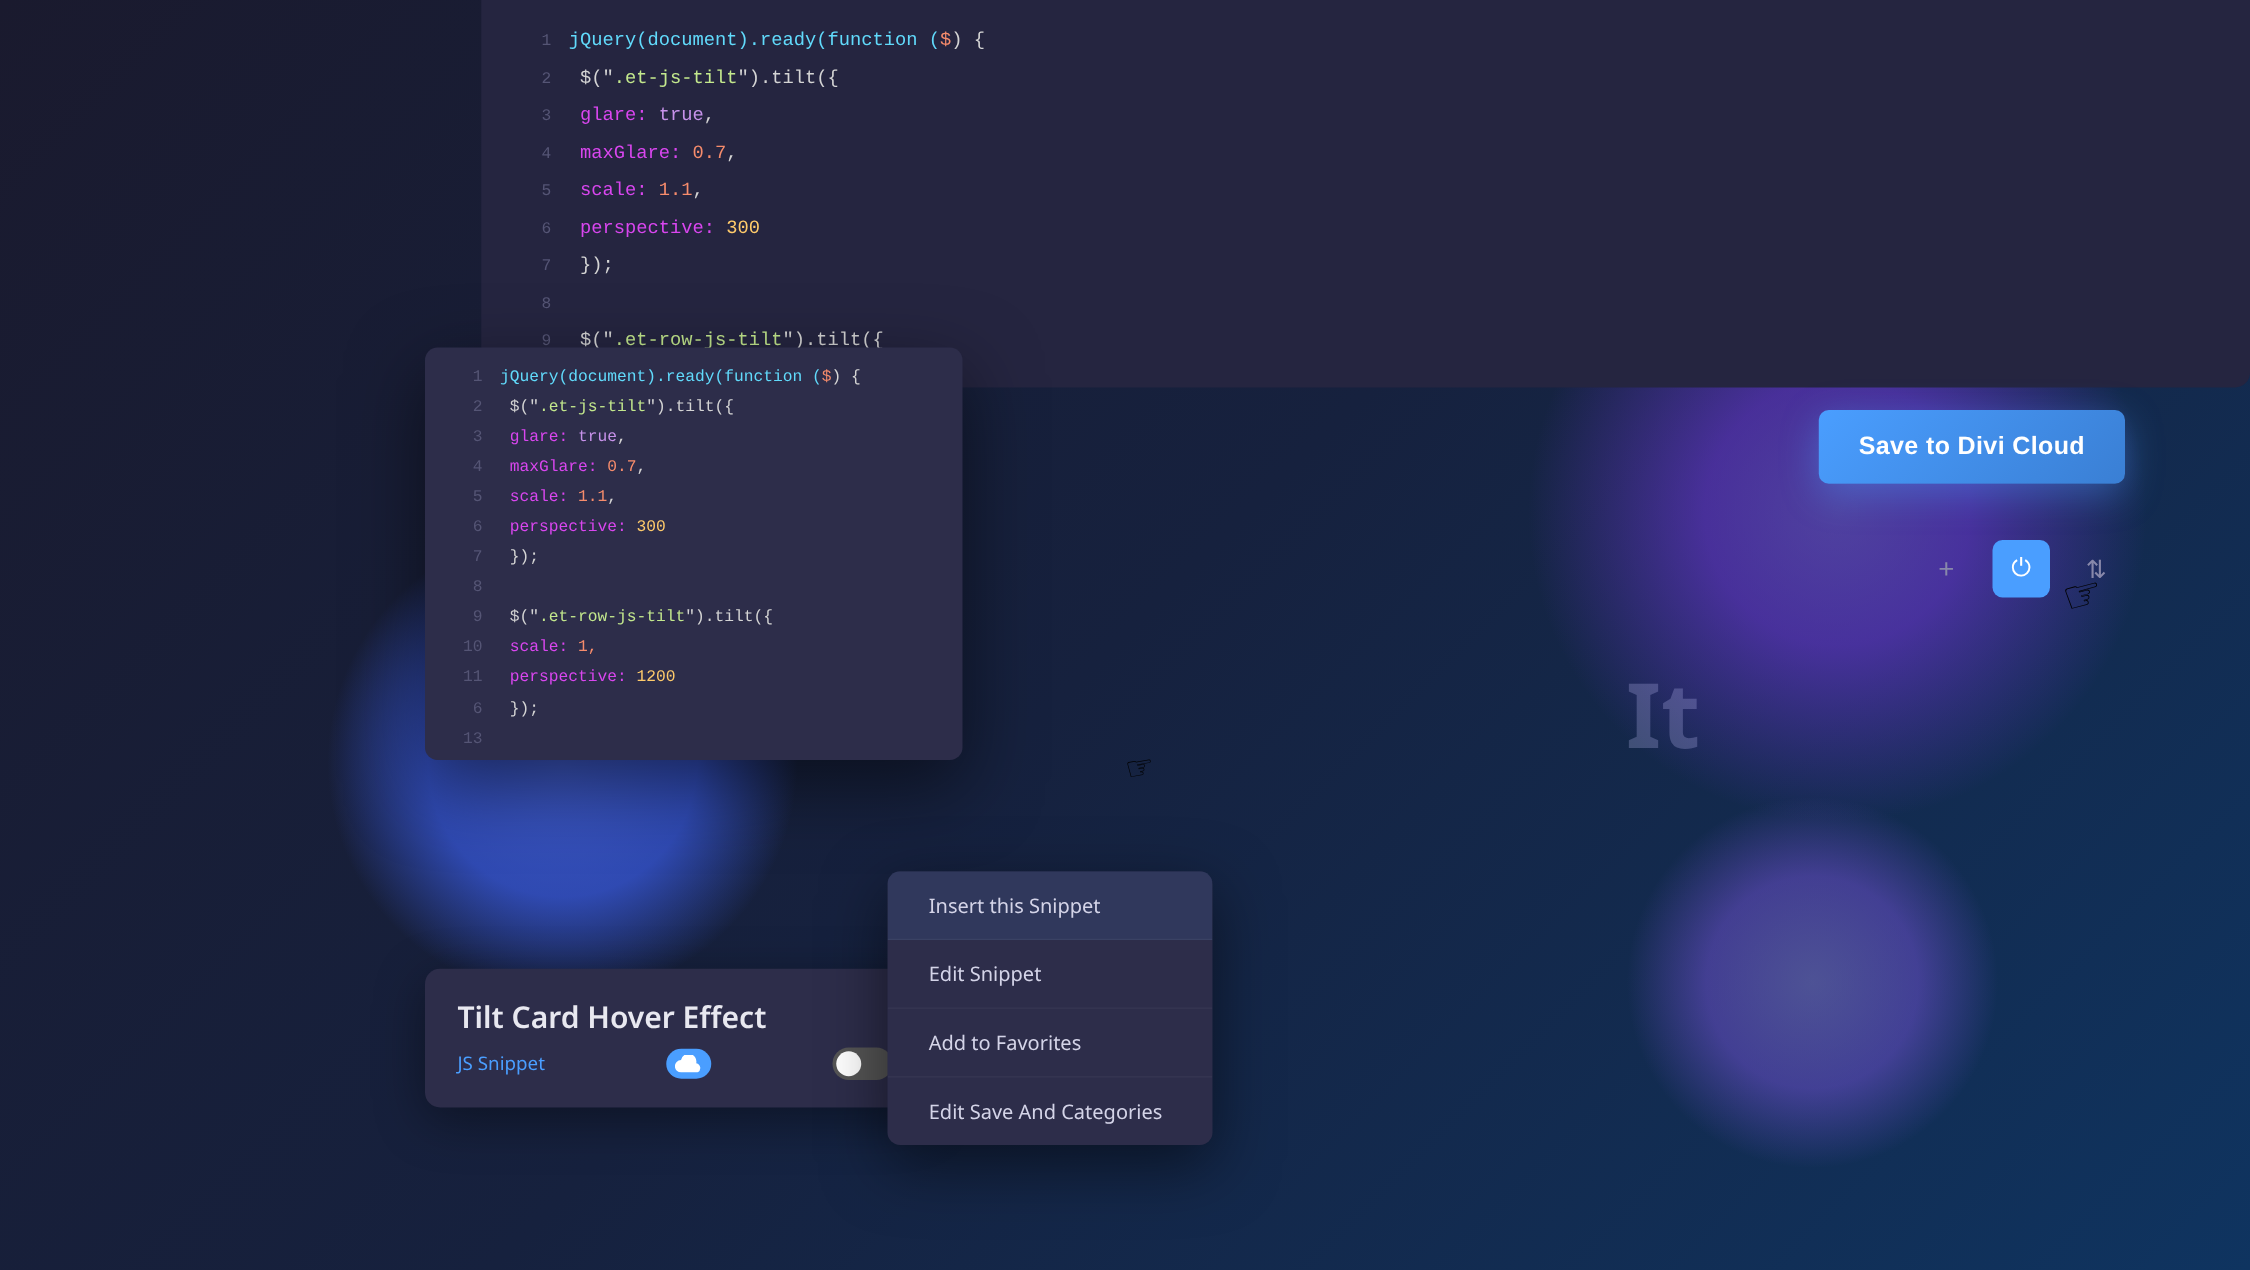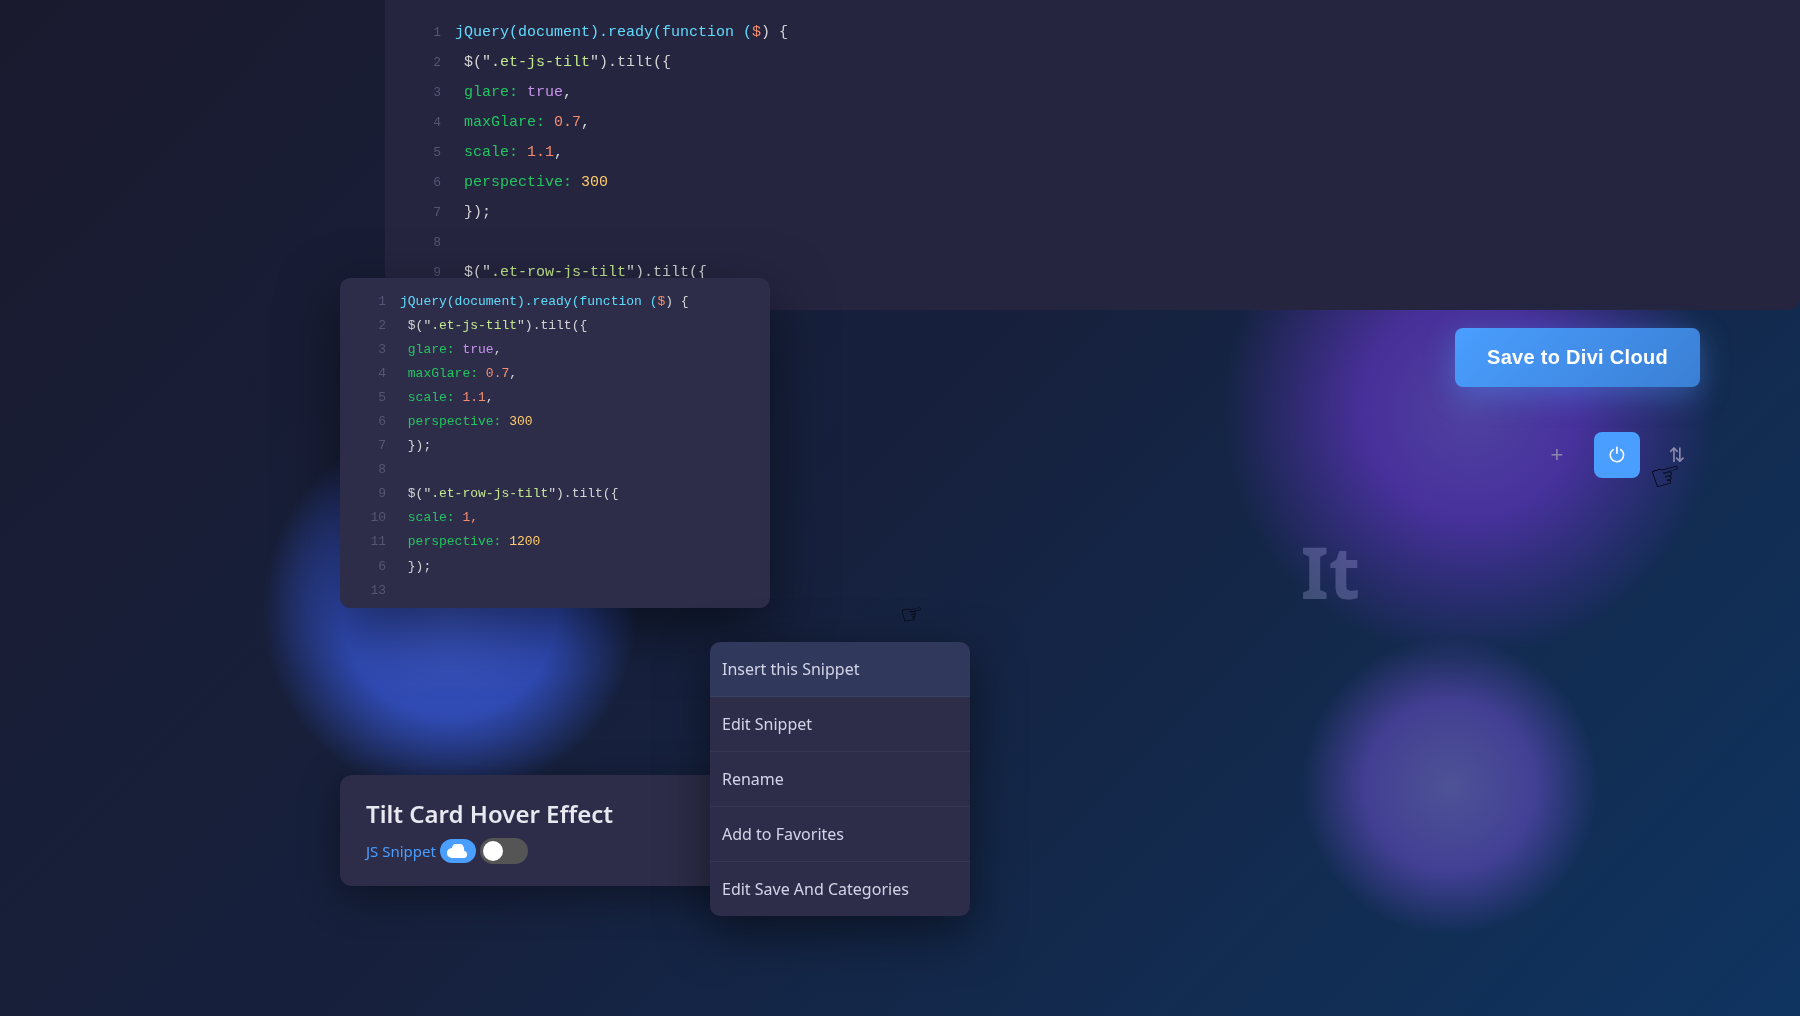--- a/index.html
+++ b/index.html
@@ -98,21 +98,21 @@
       width: 28px;
       text-align: right;
       margin-right: 14px;
       user-select: none;
       font-size: 13px;
     }
 
     .kw-jquery { color: #61dafb; }
     .kw-param { color: #f78c6c; }
     .kw-str { color: #c3e88d; }
-    .kw-prop { color: #22c55e; }
+    .kw-prop { color: #d946ef; }
     .kw-num { color: #f78c6c; }
     .kw-const { color: #c792ea; }
     .kw-plain { color: #d4d4d4; }
     .kw-orange { color: #ffcb6b; }
 
     
     .snippet-card {
       position: absolute;
       bottom: 130px;
       left: 340px;
@@ -127,20 +127,21 @@
       color: #e8e8f0;
       font-size: 24px;
       font-weight: 600;
       margin-bottom: 8px;
     }
 
     .snippet-meta {
       display: flex;
       align-items: center;
       gap: 4px;
+      justify-content: space-between;
     }
 
     .snippet-type {
       color: #4a9eff;
       font-size: 15px;
     }
 
     .cloud-icon {
       width: 36px;
       height: 24px;
@@ -239,21 +240,21 @@
       left: 710px;
       width: 260px;
       background: #2d2d4a;
       border-radius: 10px;
       overflow: hidden;
       box-shadow: 0 16px 50px rgba(0,0,0,0.5);
       z-index: 200;
     }
 
     .context-menu-item {
-      padding: 16px 12px;
+      padding: 16px 33px;
       color: #d4d4e8;
       font-size: 16px;
       cursor: pointer;
       display: flex;
       align-items: center;
       border-bottom: 1px solid rgba(255,255,255,0.05);
     }
 
     .context-menu-item:last-child {
       border-bottom: none;
@@ -344,18 +345,17 @@
   </button>
 </div>
 
 <div class="cursor-hand">☞</div>
 
 <div style="position:absolute;top:595px;left:900px;font-size:26px;pointer-events:none;z-index:300;transform:rotate(-10deg);">☞</div>
 
 <div class="context-menu" id="context-menu">
     <div class="context-menu-item active-item">Insert this Snippet</div>
     <div class="context-menu-item">Edit Snippet</div>
-    <div class="context-menu-item">Rename</div>
     <div class="context-menu-item">Add to Favorites</div>
     <div class="context-menu-item">Edit Save And Categories</div>
   </div>
 
 <div class="it-overlay">It</div>
 
 </body></html>

